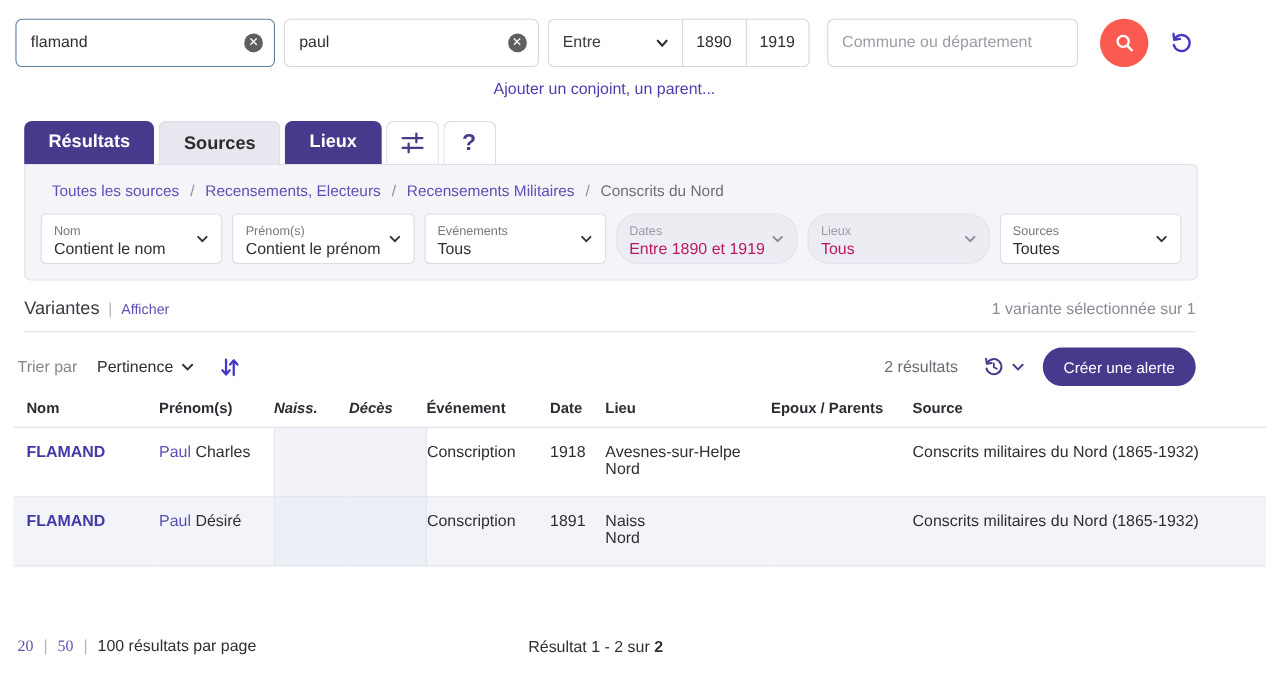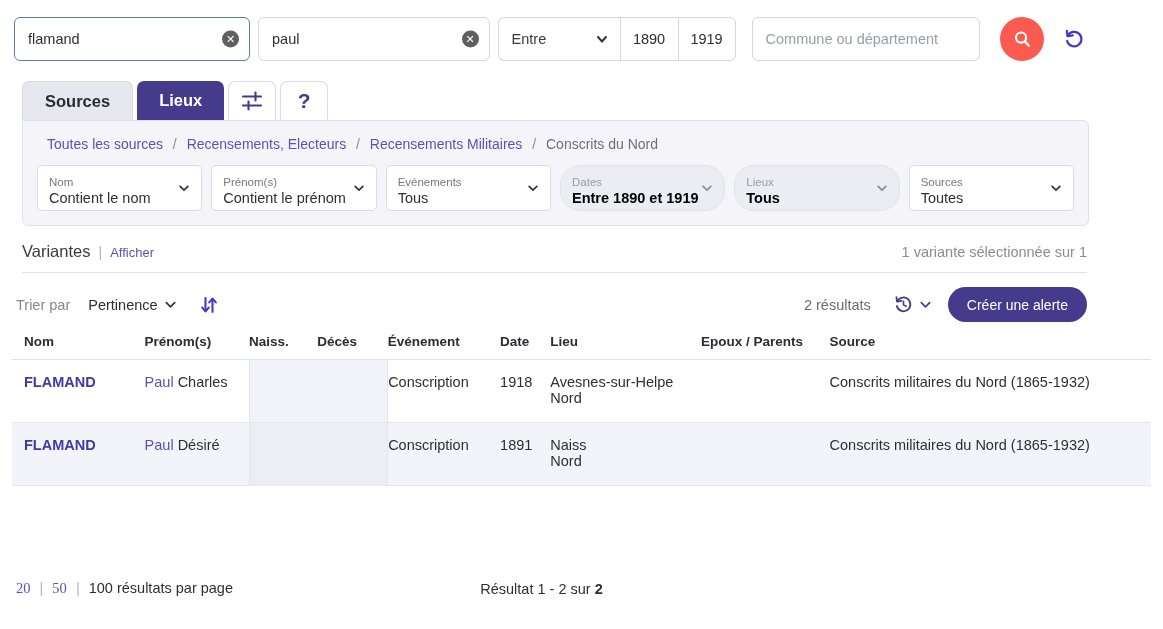--- a/index.html
+++ b/index.html
@@ -119,21 +119,21 @@
     flex: 1; height: 46px;
     background: #fff; border: 1px solid #dcdce6; border-radius: 5px;
     padding: 5px 11px 0 11px;
     display: flex; flex-direction: column; justify-content: center;
     position: relative; cursor: pointer;
   }
   .filter.disabled { background: #ececf3; border-color: #e2e2ec; border-radius: 20px; }
   .filter .f-label { font-size: 11.5px; color: #77777f; line-height: 14px; }
   .filter.disabled .f-label { color: #9b9ba6; }
   .filter .f-value { font-size: 14.5px; color: #2f2f2f; line-height: 18px; }
-  .filter.disabled .f-value { color: #000000; font-weight: bold; }
+  .filter.disabled .f-value { color: #be185d; }
   .chev {
     position: absolute; right: 11px; top: 50%; transform: translateY(-50%);
     width: 12px; height: 12px;
   }
 
   
   .variants-row {
     display: flex; align-items: baseline;
     padding: 16px 12px 0 22px; 
   }
@@ -182,21 +182,21 @@
   }
   .c-nom { width: 132px; padding-left: 12px !important; }
   .c-prenom { width: 104px; }
   .c-naiss { width: 68px; }
   .c-deces { width: 70px; }
   .c-event { width: 112px; }
   .c-date { width: 50px; }
   .c-lieu { width: 150px; }
   .c-epoux { width: 128px; }
   .c-source { width: 320px; }
-  .c-naiss, .c-deces { background: #f2f3f8; }
+  .c-naiss, .c-deces { background: #f2f3f8; font-style: italic; }
   th.c-naiss, th.c-deces { background: transparent; }
   tr.row-alt td { background: #f3f4fa; }
   tr.row-alt td.c-naiss, tr.row-alt td.c-deces { background: #eceef6; }
   td.c-naiss { border-left: 1px solid #e3e4ec; }
   td.c-deces { border-right: 1px solid #e3e4ec; }
   .lastname { color: #4339a5; font-weight: bold; font-size: 14.5px; cursor: pointer; }
   .hl { color: #5b51b5; }
   .lieu-sub { display: block; }
 
   
@@ -254,22 +254,26 @@
     </div>
 
     <div class="reset-icon">
       <svg width="25" height="25" viewBox="0 0 24 24">
         <path d="M5.5 8.3 A7 7 0 1 1 4.9 13.4" stroke="#4339c4" stroke-width="2.1" fill="none" stroke-linecap="round"></path>
         <path d="M4.6 3.6 L5.3 8.8 L10.3 8.0" stroke="#4339c4" stroke-width="2.1" fill="none" stroke-linecap="round" stroke-linejoin="round"></path>
       </svg>
     </div>
   </div>
 
+  <div class="add-link-row">
+    <span class="add-link">Ajouter un conjoint, un parent...</span>
+  </div>
 
   <div class="tabs-row">
+    <div class="tab purple">Résultats</div>
     <div class="tab active-light">Sources</div>
     <div class="tab purple">Lieux</div>
     <div class="tab icon-tab">
       <svg width="24" height="22" viewBox="0 0 24 22">
         <line x1="3" y1="6.5" x2="21" y2="6.5" stroke="#463a8c" stroke-width="2.1" stroke-linecap="round"></line>
         <line x1="3" y1="15.5" x2="21" y2="15.5" stroke="#463a8c" stroke-width="2.1" stroke-linecap="round"></line>
         <line x1="15.5" y1="2.6" x2="15.5" y2="10.4" stroke="#463a8c" stroke-width="2.1" stroke-linecap="round"></line>
         <line x1="8.5" y1="11.6" x2="8.5" y2="19.4" stroke="#463a8c" stroke-width="2.1" stroke-linecap="round"></line>
       </svg>
     </div>

